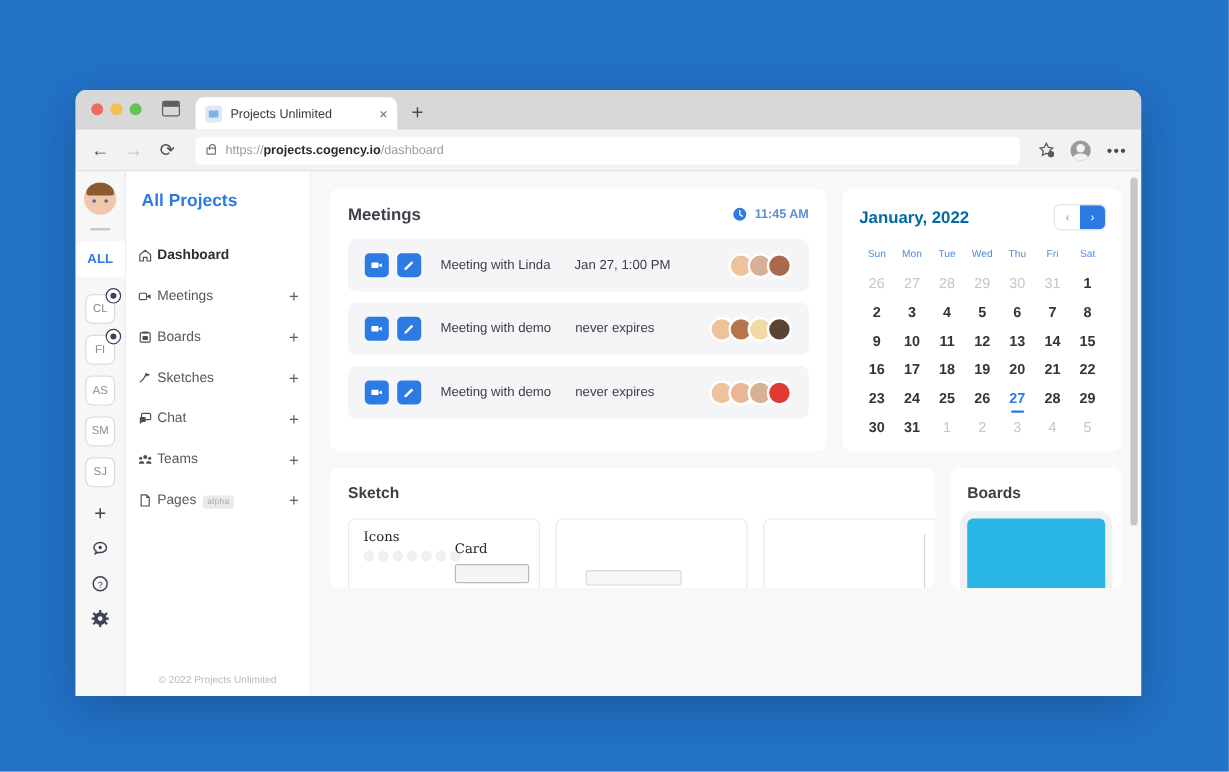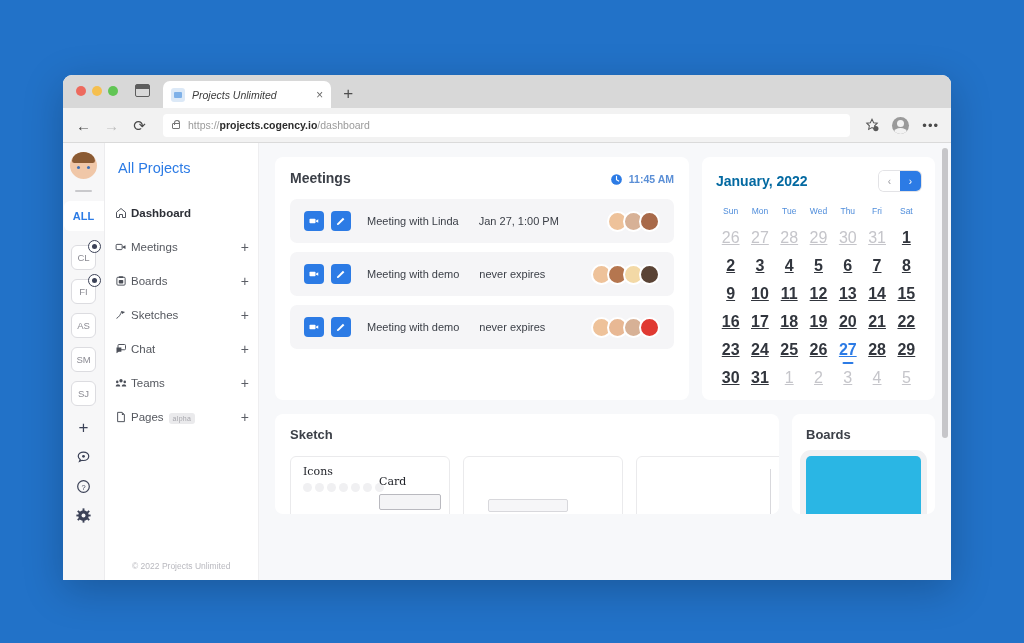--- a/index.html
+++ b/index.html
@@ -15,21 +15,21 @@
     width: 888px; height: 505px;
     background: #ffffff;
     border-radius: 9px 9px 0 0;
     overflow: hidden;
     box-shadow: 0 10px 40px rgba(0,0,0,0.22);
   }
 
   
   .titlebar {
     height: 33px; background: #d8d8d8;
-    display: flex; align-items: flex-end; position: relative; font-style: italic;
+    display: flex; align-items: flex-end; position: relative;
   }
   .traffic { display: flex; gap: 6px; align-items: center;
              position: absolute; left: 13px; top: 11px; }
   .dot { width: 10px; height: 10px; border-radius: 50%; }
   .dot.red { background: #ed6a5e; }
   .dot.yellow { background: #f5bf4f; }
   .dot.green { background: #61c554; }
   .tabstrip-icon {
     position: absolute; left: 72px; top: 9px;
     width: 15px; height: 13px; border: 1.6px solid #5d5d5d;
@@ -153,21 +153,21 @@
   }
   .rail-plus { font-size: 17px; color: #3c4257; margin: 4px 0 14px; line-height: 1; }
   .rail-bot { display: flex; flex-direction: column; align-items: center; gap: 14px; }
   .rail-ico { width: 15px; height: 15px; color: #3c4257; }
 
   
   .nav {
     width: 154px; flex: none; background: #fff; padding: 17px 0 0 10px;
     position: relative; border-right: 1px solid #eeeef0;
   }
-  .nav-title { font-size: 14.5px; font-weight: normal; color: #2c7be5;
+  .nav-title { font-size: 14.5px; font-weight: bold; color: #2c7be5;
                margin: 0 0 20px 3px; }
   .nav-item {
     display: flex; align-items: center; height: 34px;
     font-size: 11.5px; color: #55585f; padding-right: 9px;
   }
   .nav-item .ico { width: 16px; flex: none; color: #4b4f58;
                    display: flex; align-items: center; }
   .nav-item .lbl { flex: 1; }
   .nav-item.active .lbl { font-weight: bold; color: #2c2f36; }
   .nav-item .plus { font-size: 14px; color: #5b5e66; line-height: 1; }
@@ -230,22 +230,22 @@
   .cal-nav { display: flex; border-radius: 5px; overflow: hidden;
              box-shadow: 0 0 0 1px #e3e3e6; }
   .cal-btn {
     width: 21px; height: 20px; display: flex; align-items: center;
     justify-content: center; font-size: 10px; background: #fff; color: #9a9aa0;
   }
   .cal-btn.on { background: #2c7be5; color: #fff; }
   .cal-grid { display: grid; grid-template-columns: repeat(7, 1fr);
               row-gap: 8px; text-align: center; }
   .cal-grid .dow { font-size: 8.5px; color: #4f8ddb; padding-bottom: 4px; }
-  .cal-grid .d { font-size: 16px; color: #31353d; font-weight: bold;
-                 position: relative; padding: 1px 0; text-decoration: underline; }
+  .cal-grid .d { font-size: 12px; color: #31353d; font-weight: bold;
+                 position: relative; padding: 1px 0; }
   .cal-grid .d.mute { color: #c5c5ca; font-weight: normal; }
   .cal-grid .d.sel { color: #2c7be5; }
   .cal-grid .d.sel::after {
     content: ""; position: absolute; left: 50%; transform: translateX(-50%);
     bottom: -4px; width: 11px; height: 2px; background: #2c7be5; border-radius: 1px;
   }
 
   
   .row-bot { display: flex; gap: 13px; margin-top: 14px; }
   .sketch { flex: 1; padding: 13px 15px 0; height: 100px; overflow: hidden; }

